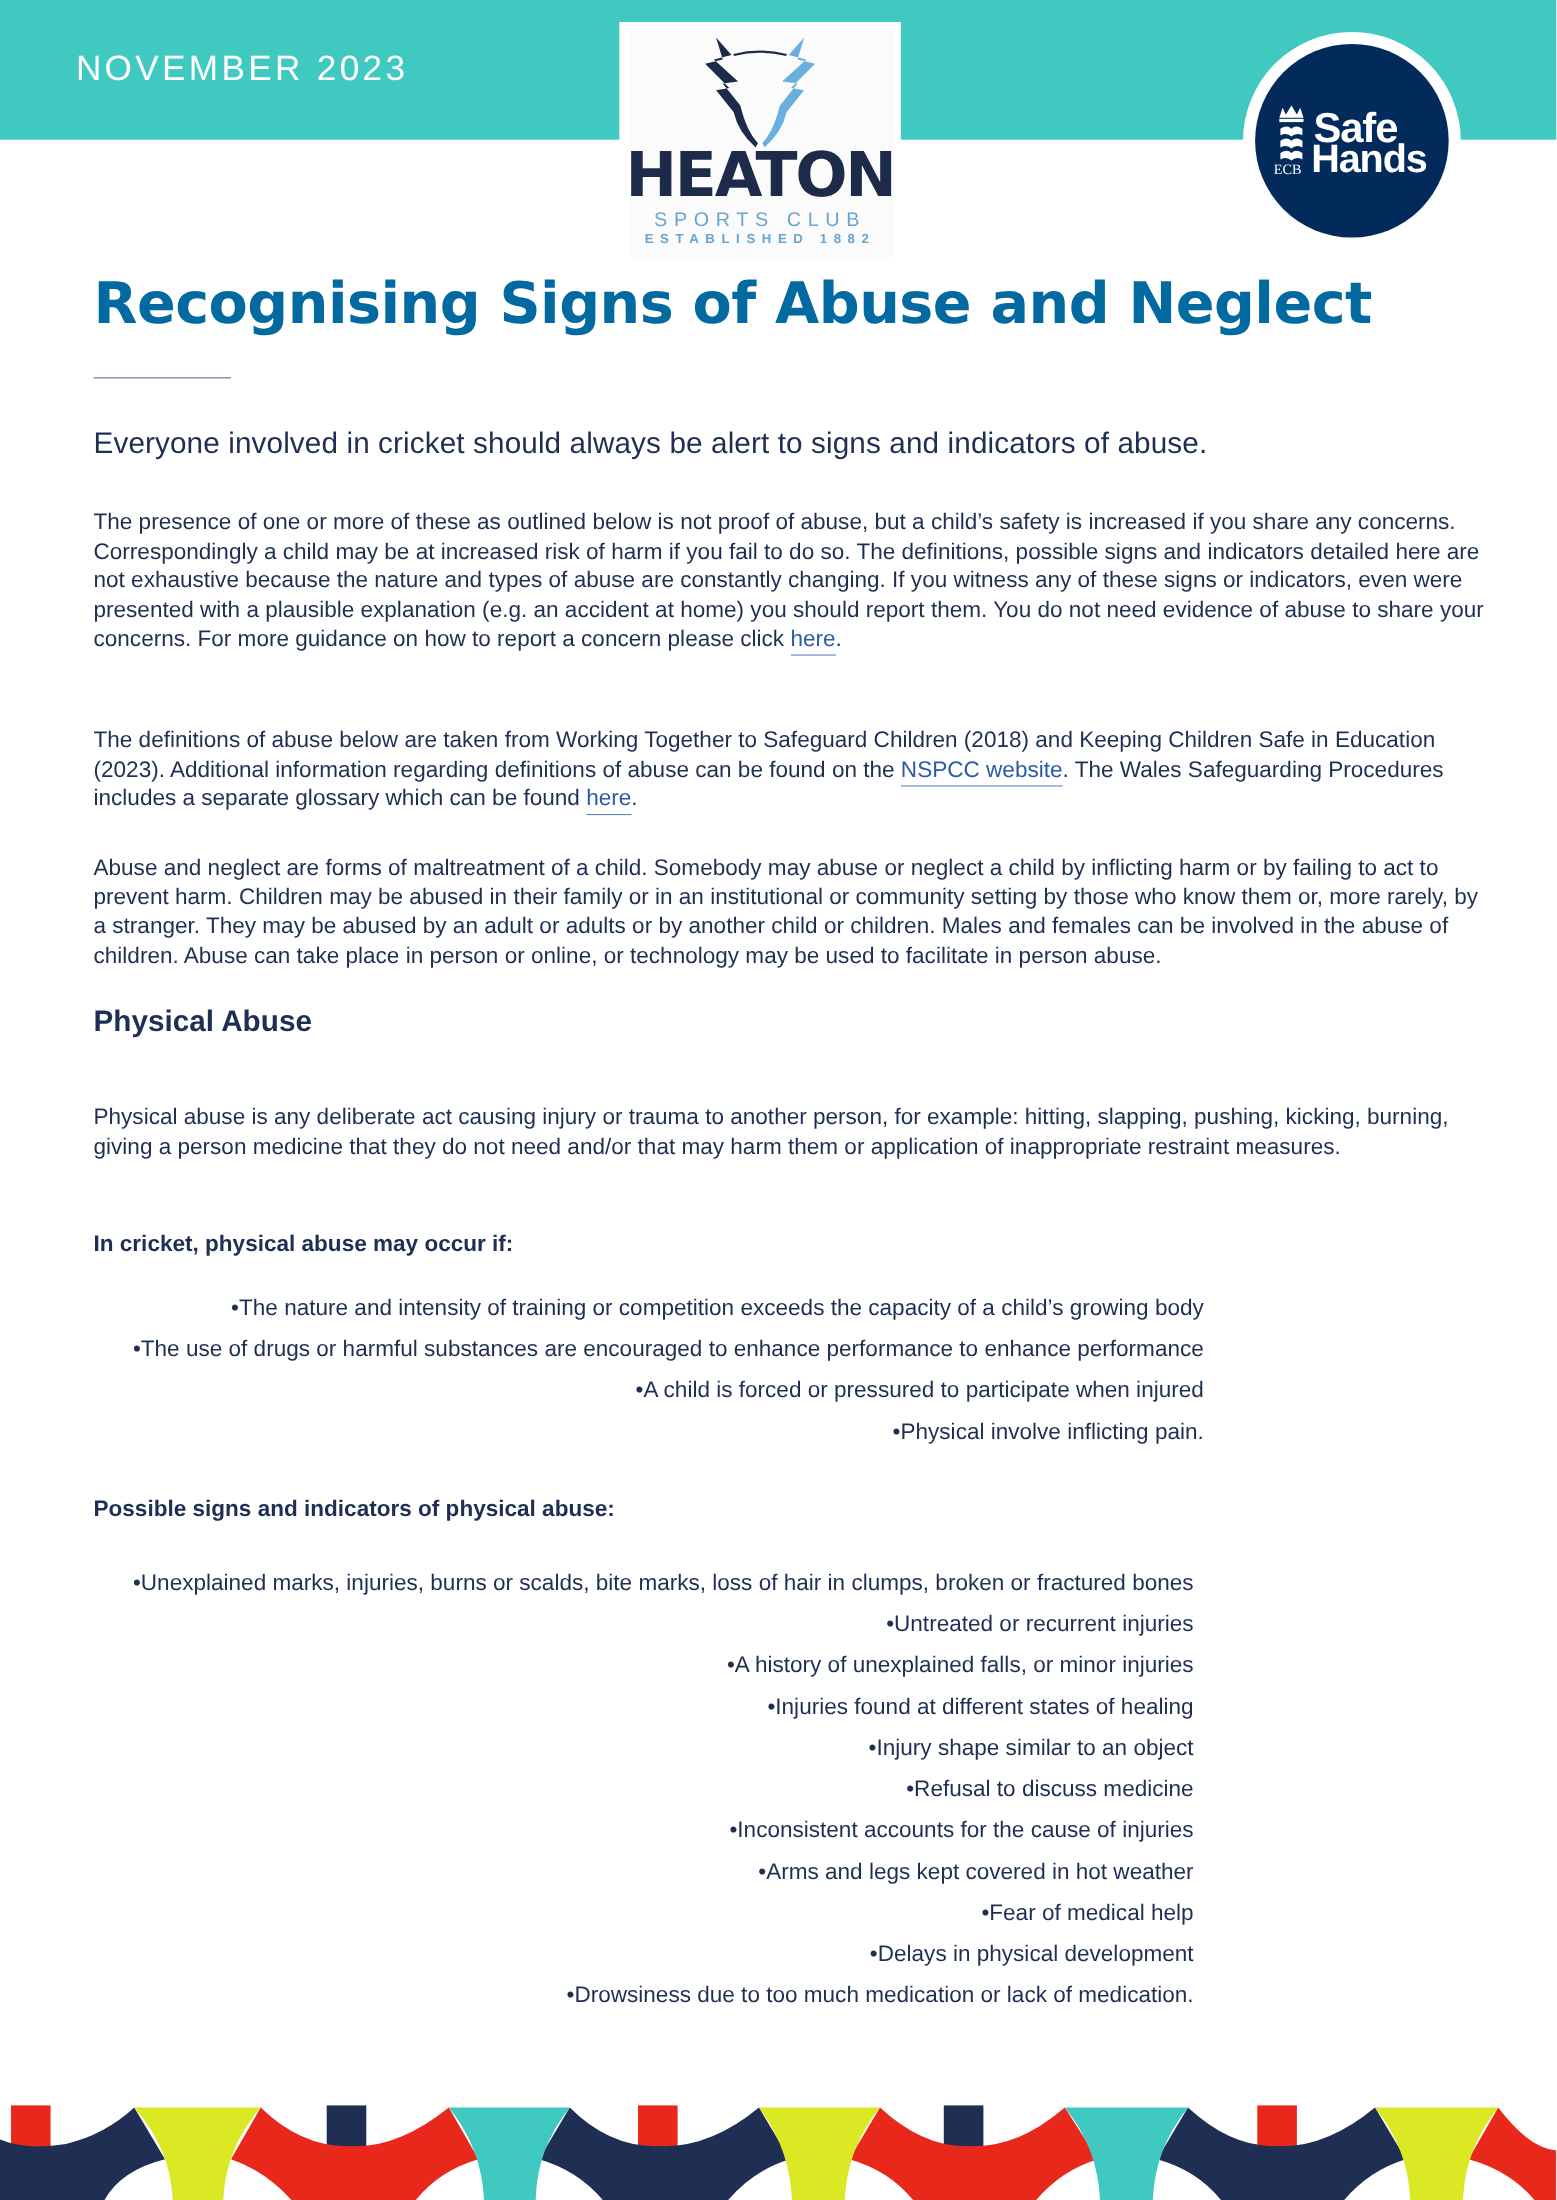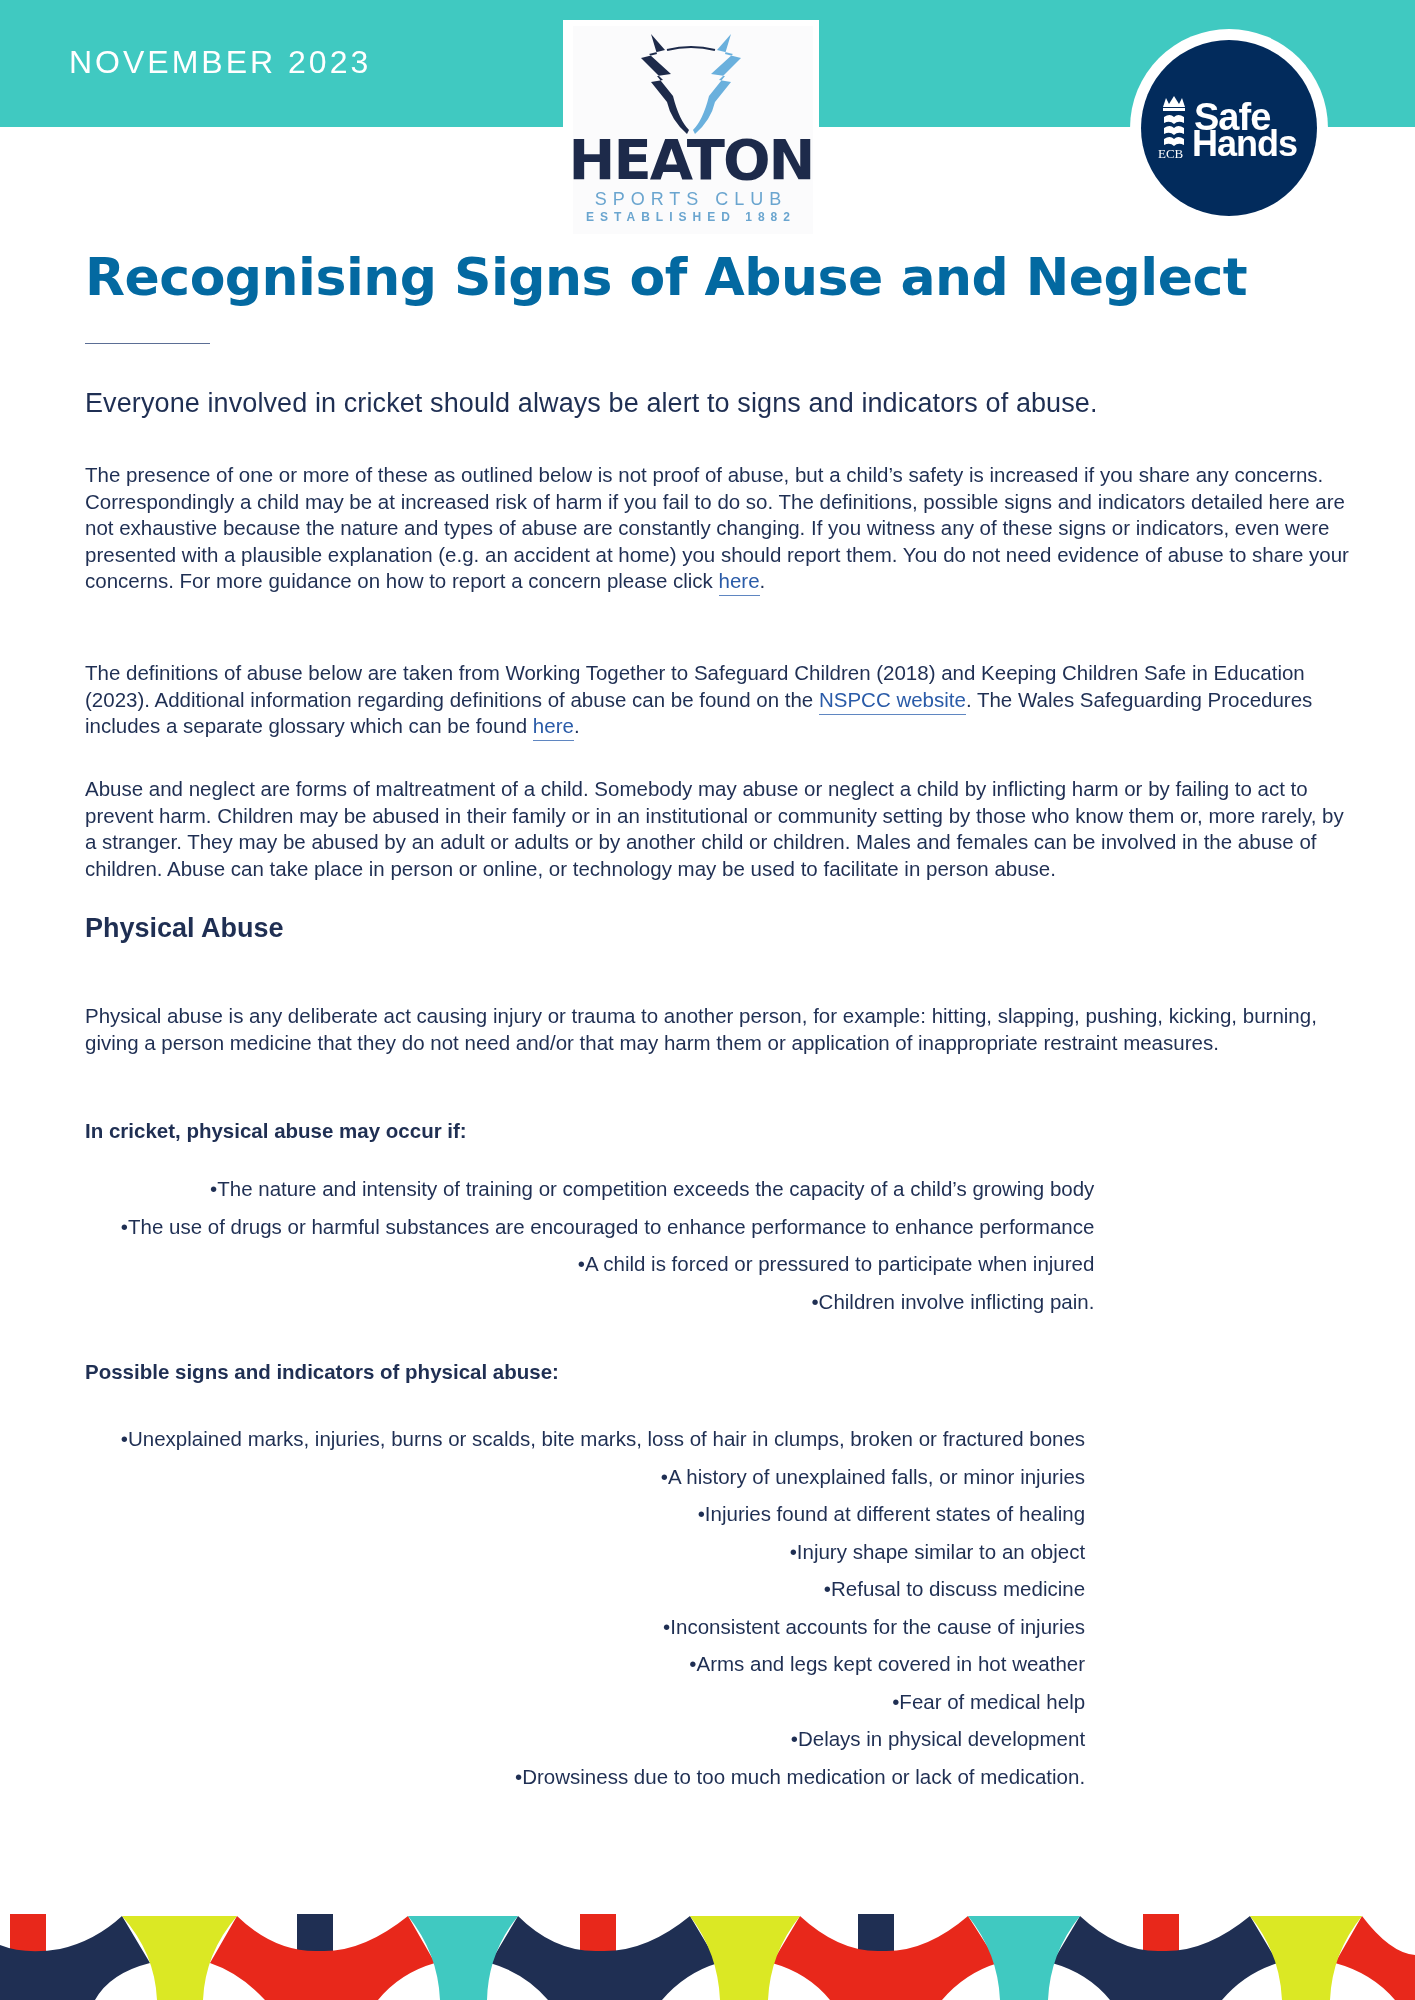--- a/index.html
+++ b/index.html
@@ -174,26 +174,27 @@
 <p class="para p3">Abuse and neglect are forms of maltreatment of a child. Somebody may abuse or neglect a child by inflicting harm or by failing to act to prevent harm. Children may be abused in their family or in an institutional or community setting by those who know them or, more rarely, by a stranger. They may be abused by an adult or adults or by another child or children. Males and females can be involved in the abuse of children. Abuse can take place in person or online, or technology may be used to facilitate in person abuse.</p>
 
 <h2 class="section-heading">Physical Abuse</h2>
 <p class="para p4">Physical abuse is any deliberate act causing injury or trauma to another person, for example: hitting, slapping, pushing, kicking, burning, giving a person medicine that they do not need and/or that may harm them or application of inappropriate restraint measures.</p>
 
 <h3 class="subheading sh1">In cricket, physical abuse may occur if:</h3>
 <ul class="bullets b1">
   <li><span class="dot">•</span><span>The nature and intensity of training or competition exceeds the capacity of a child’s growing body</span></li>
   <li><span class="dot">•</span><span>The use of drugs or harmful substances are encouraged to enhance performance to enhance performance</span></li>
   <li><span class="dot">•</span><span>A child is forced or pressured to participate when injured</span></li>
-  <li><span class="dot">•</span><span>Children involve inflicting pain.</span></li>
+  <li><span class="dot">•</span><span>Physical involve inflicting pain.</span></li>
 </ul>
 
 <h3 class="subheading sh2">Possible signs and indicators of physical abuse:</h3>
 <ul class="bullets b2">
   <li><span class="dot">•</span><span>Unexplained marks, injuries, burns or scalds, bite marks, loss of hair in clumps, broken or fractured bones</span></li>
+  <li><span class="dot">•</span><span>Untreated or recurrent injuries</span></li>
   <li><span class="dot">•</span><span>A history of unexplained falls, or minor injuries</span></li>
   <li><span class="dot">•</span><span>Injuries found at different states of healing</span></li>
   <li><span class="dot">•</span><span>Injury shape similar to an object</span></li>
   <li><span class="dot">•</span><span>Refusal to discuss medicine</span></li>
   <li><span class="dot">•</span><span>Inconsistent accounts for the cause of injuries</span></li>
   <li><span class="dot">•</span><span>Arms and legs kept covered in hot weather</span></li>
   <li><span class="dot">•</span><span>Fear of medical help</span></li>
   <li><span class="dot">•</span><span>Delays in physical development</span></li>
   <li><span class="dot">•</span><span>Drowsiness due to too much medication or lack of medication.</span></li>
 </ul>

